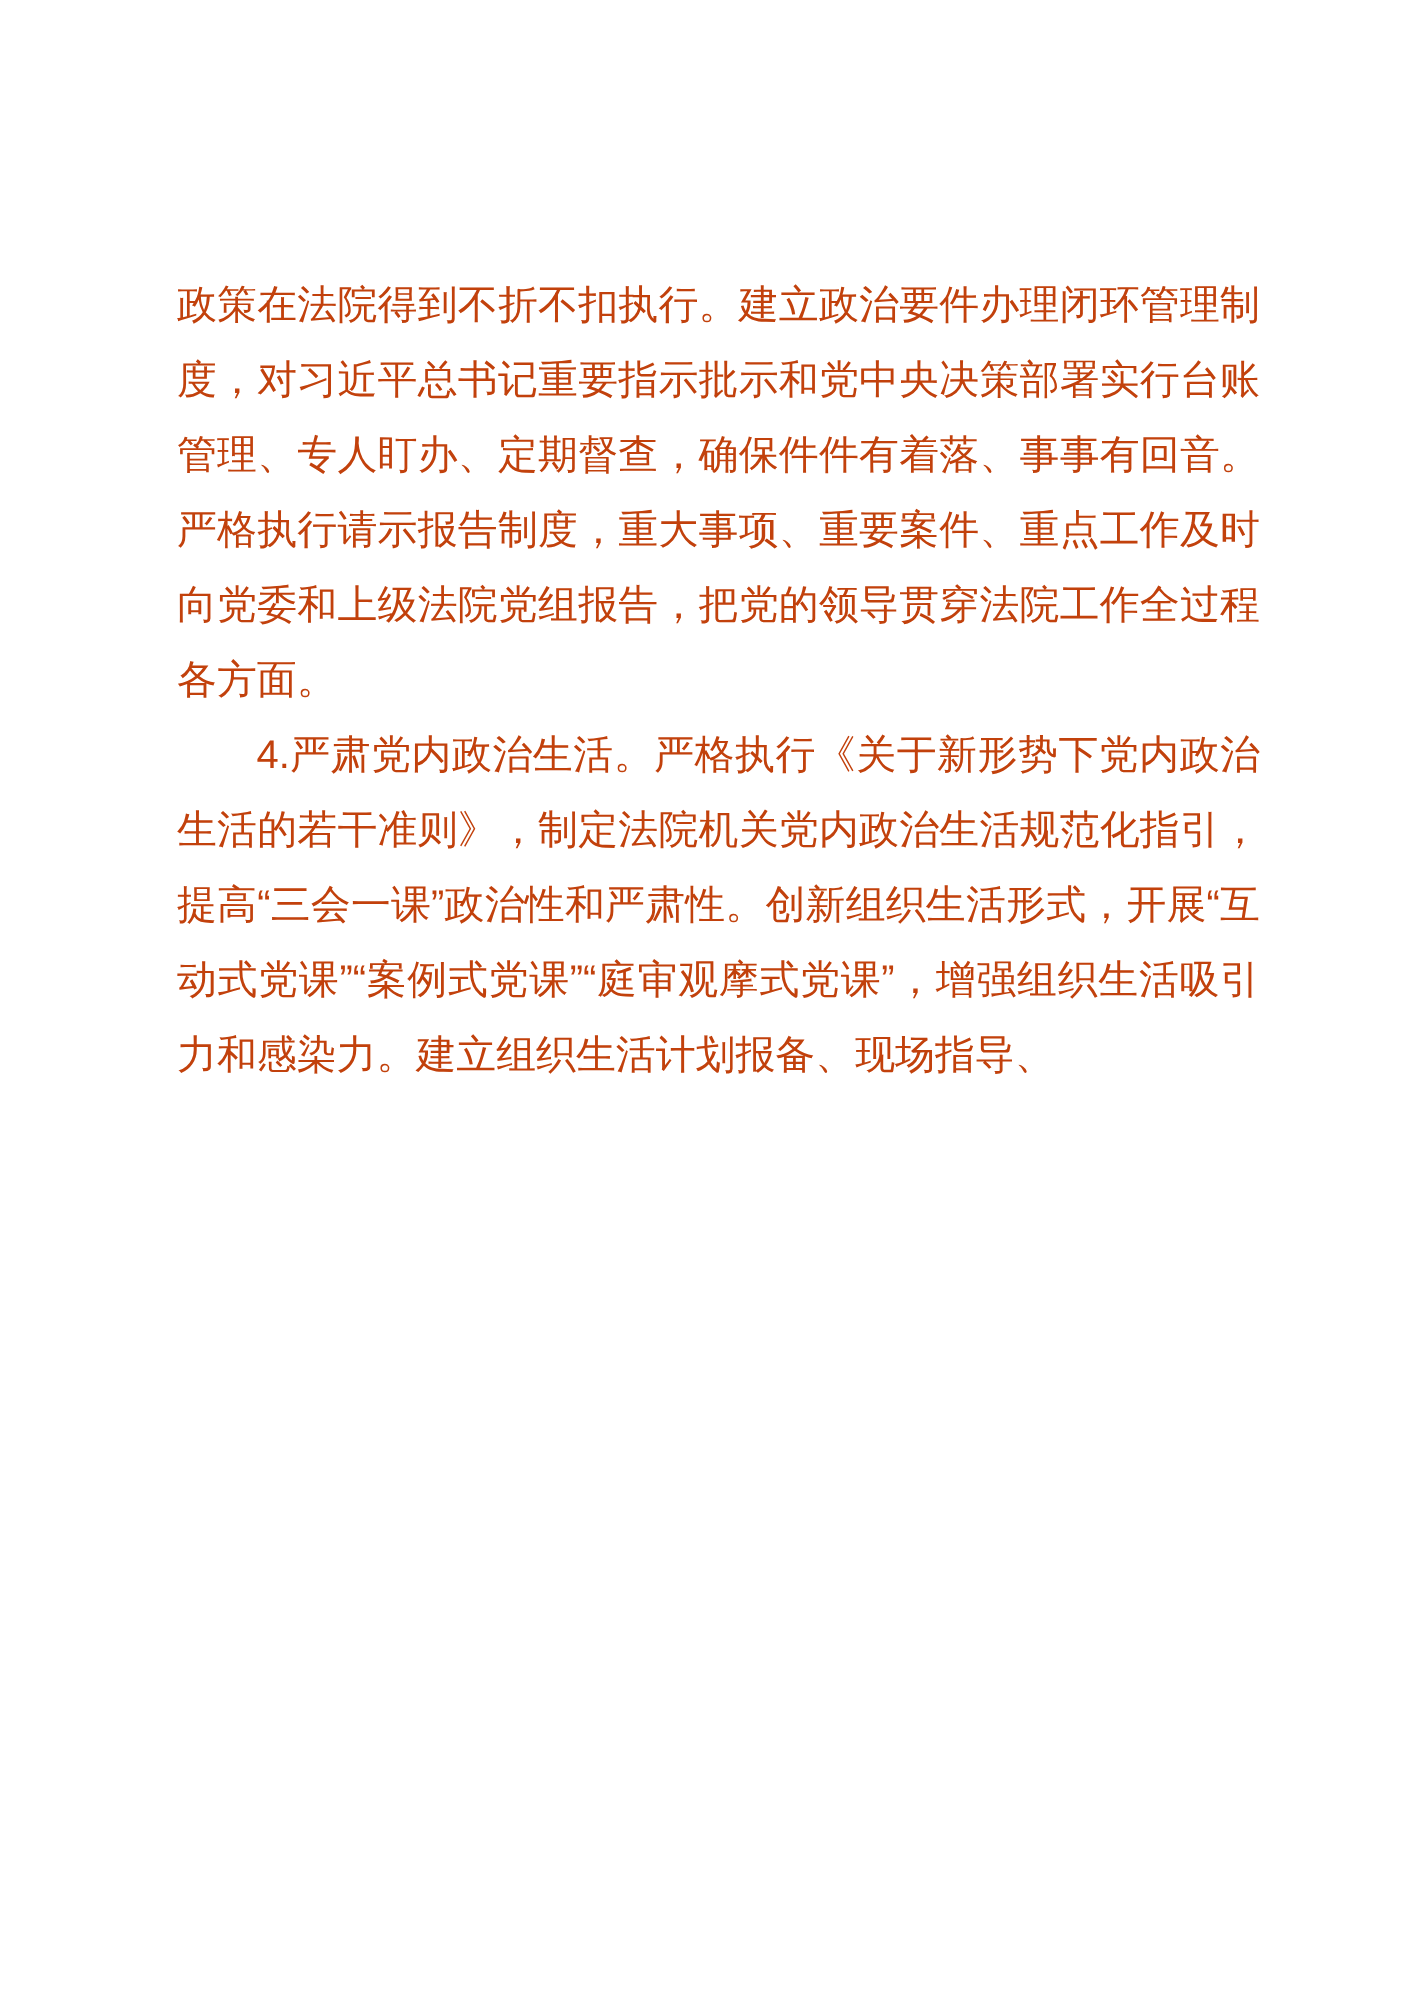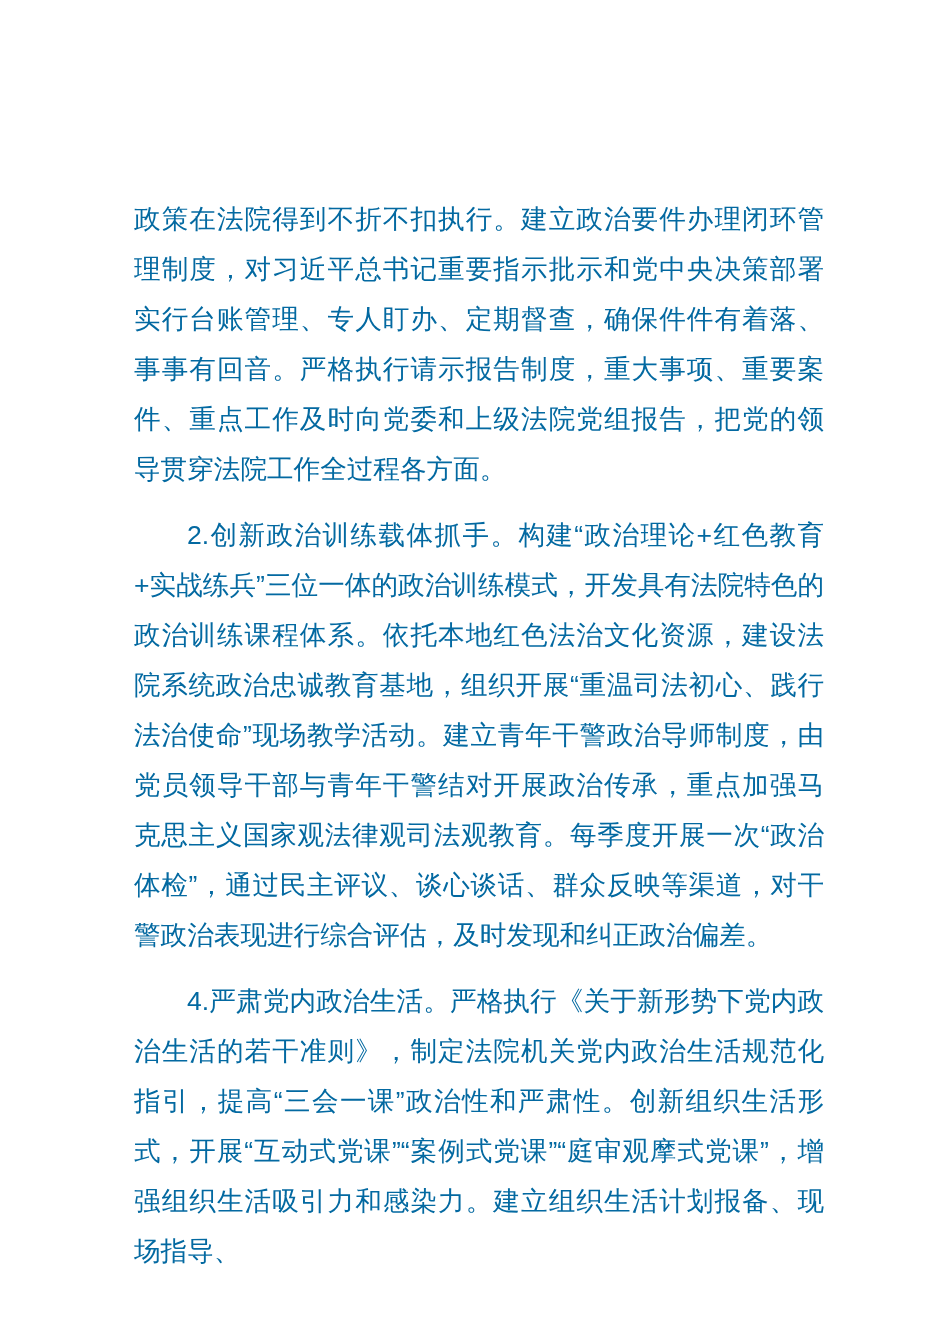--- a/index.html
+++ b/index.html
@@ -28,29 +28,29 @@
 
   
   .text-column {
     position: absolute;
     left: 118px;
     top: 178px;
     width: 722px;
   }
 
   .para {
-    margin: 16px;
+    margin: 0;
     font-size: 26.6px;
     line-height: 50px;
     letter-spacing: 0.0px;
     text-align: justify;
     text-justify: inter-ideograph;
     text-align-last: left;
     word-break: break-all;
-    color: #0369a1;
+    color: #c2410c;
     font-weight: 400;
   }
 
   
   .para.continuation {
     text-indent: 0;
   }
 
   
   .para.indented {
@@ -63,19 +63,18 @@
 </style>
 </head>
 <body>
 
 <div class="page">
 
   <div class="text-column">
 
     <p class="para continuation">政策在法院得到不折不扣执行。建立政治要件办理闭环管理制度，对习近平总书记重要指示批示和党中央决策部署实行台账管理、专人盯办、定期督查，确保件件有着落、事事有回音。严格执行请示报告制度，重大事项、重要案件、重点工作及时向党委和上级法院党组报告，把党的领导贯穿法院工作全过程各方面。</p>
 
-    <p class="para indented">2.创新政治训练载体抓手。构建“政治理论+红色教育+实战练兵”三位一体的政治训练模式，开发具有法院特色的政治训练课程体系。依托本地红色法治文化资源，建设法院系统政治忠诚教育基地，组织开展“重温司法初心、践行法治使命”现场教学活动。建立青年干警政治导师制度，由党员领导干部与青年干警结对开展政治传承，重点加强马克思主义国家观法律观司法观教育。每季度开展一次“政治体检”，通过民主评议、谈心谈话、群众反映等渠道，对干警政治表现进行综合评估，及时发现和纠正政治偏差。</p>
 
     <p class="para indented">4.严肃党内政治生活。严格执行《关于新形势下党内政治生活的若干准则》，制定法院机关党内政治生活规范化指引，提高“三会一课”政治性和严肃性。创新组织生活形式，开展“互动式党课”“案例式党课”“庭审观摩式党课”，增强组织生活吸引力和感染力。建立组织生活计划报备、现场指导、</p>
 
   </div>
 
 </div>
 
 </body></html>

